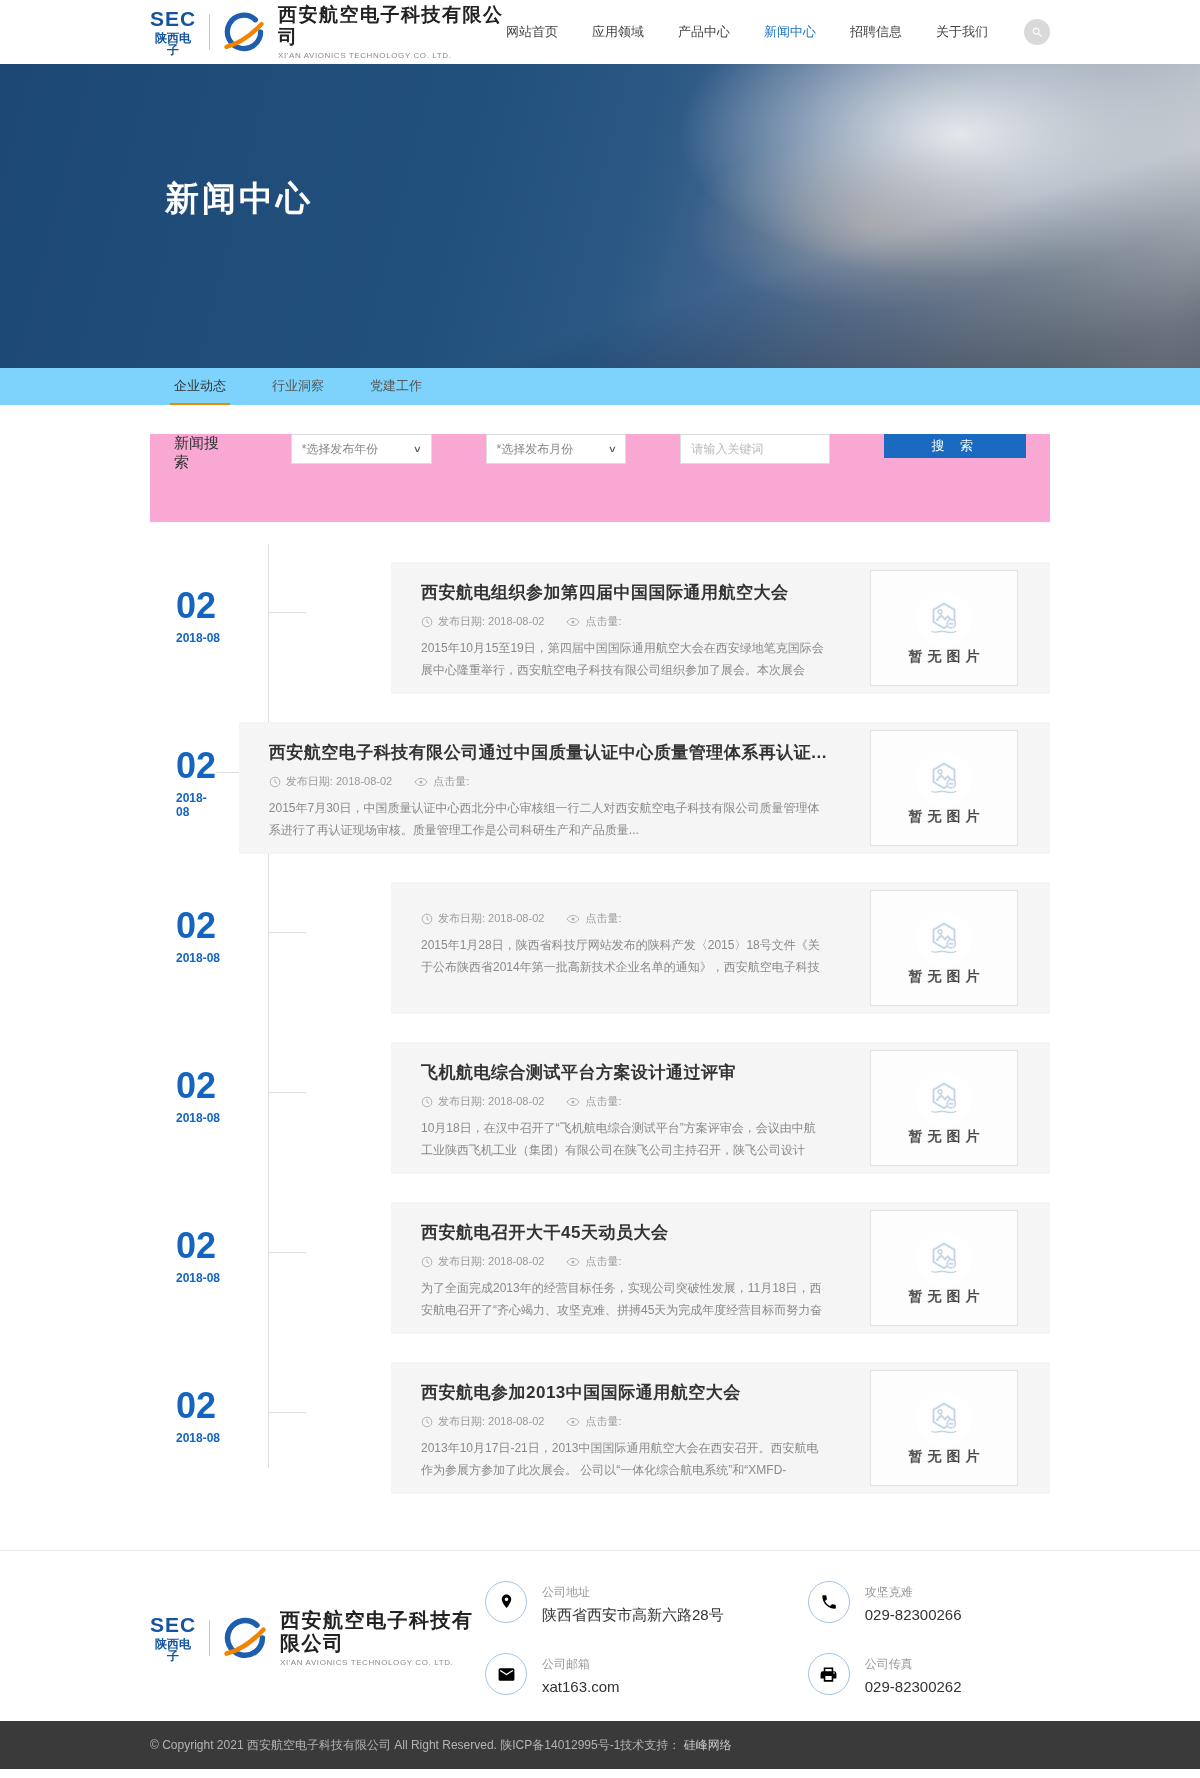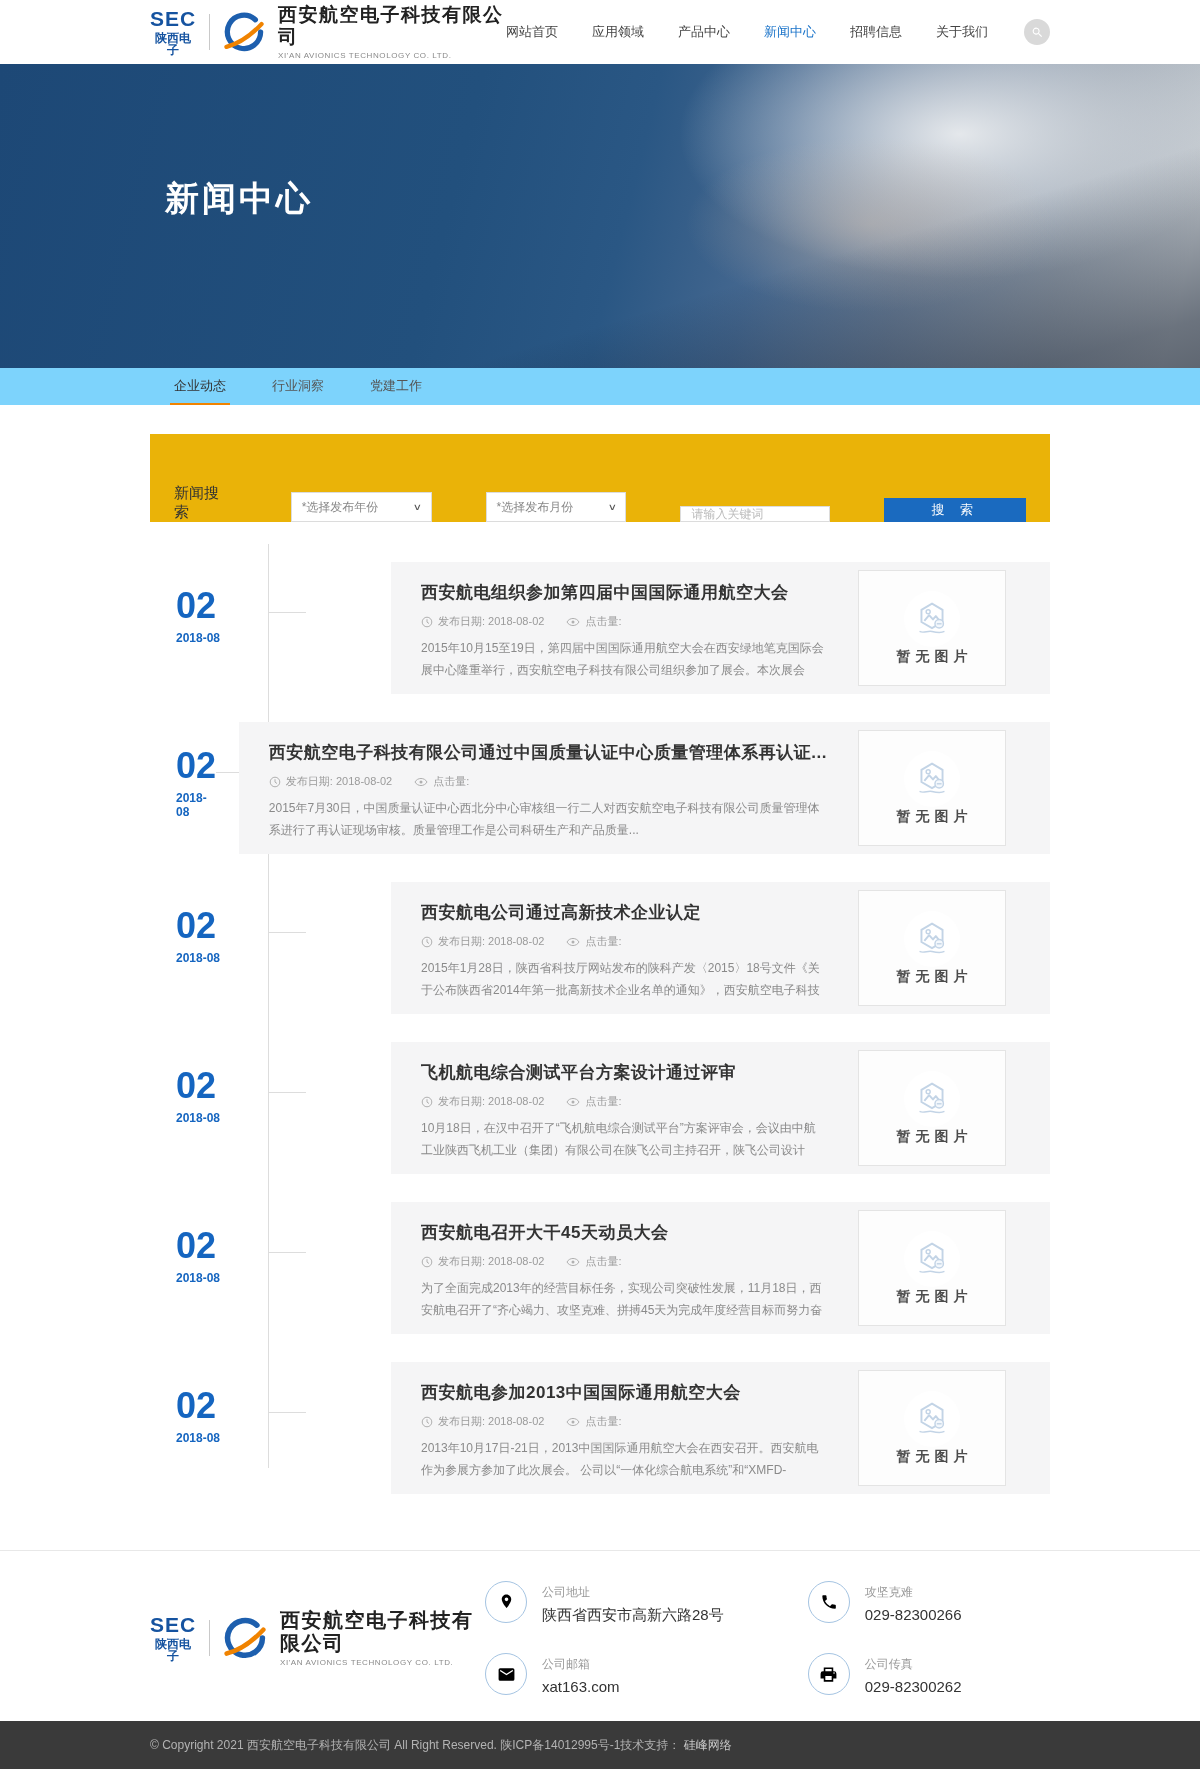--- a/index.html
+++ b/index.html
@@ -37,46 +37,46 @@
 
   
   .tab-bar{background:#7dd3fc;}
   .tab-bar .container{display:flex;}
   .tab{font-size:13px;color:#555;height:37px;line-height:35px;margin-right:38px;padding:0 4px;cursor:pointer;}
   .tab:first-child{margin-left:20px;}
   .tab.active{color:#333;border-bottom:2px solid #f08300;}
 
   
   .search-section{margin-top:29px;}
-  .search-box{background:#eab308;height:88px;display:flex;align-items:flex-end;padding:0 24px;gap:36px;}
+  .search-box{background:#f9a8d4;height:88px;display:flex;align-items:flex-start;padding:0 24px;gap:36px;}
   .search-label{font-size:15px;color:#333;margin-right:24px;}
   .fake-select{width:148px;height:30px;background:#fff;border:1px solid #dcdcdc;display:flex;align-items:center;
     justify-content:space-between;padding:0 10px;margin-right:18px;font-size:12px;color:#888;cursor:pointer;}
   .chev{font-size:9px;color:#555;transform:scaleX(1.4);}
-  .kw-input{width:150px;height:16px;border:1px solid #dcdcdc;padding:0 10px;font-size:12px;color:#333;margin-right:18px;outline:none;}
+  .kw-input{width:150px;height:30px;border:1px solid #dcdcdc;padding:0 10px;font-size:12px;color:#333;margin-right:18px;outline:none;}
   .kw-input::placeholder{color:#bbb;}
   .search-go{width:150px;height:24px;background:#1a6abf;color:#fff;border:none;font-size:13px;letter-spacing:6px;cursor:pointer;}
 
   
   .news-list{position:relative;margin-top:40px;}
   .news-line{position:absolute;left:118px;top:-18px;bottom:26px;width:1px;background:#ddd;}
   .news-item{display:flex;margin-bottom:28px;}
   .date-col{width:118px;padding-left:26px;padding-top:26px;}
   .day{font-size:36px;font-weight:bold;color:#1565c0;line-height:1;}
   .month{font-size:12px;color:#1565c0;margin-top:7px;font-weight:bold;}
   .tl-col{width:123px;position:relative;}
   .tick{position:absolute;left:0;top:50px;width:38px;height:1px;background:#ddd;}
   .news-card{flex:1;background:#f5f5f6;height:132px;padding:19px 28px 0 30px;position:relative;cursor:pointer;}
   .card-main{margin-right:195px;}
   .news-title{font-size:17px;color:#333;font-weight:bold;letter-spacing:0.5px;white-space:nowrap;overflow:hidden;}
   .news-meta{display:flex;align-items:center;font-size:11px;color:#9b9b9b;margin-top:10px;}
   .news-meta .mi{display:flex;align-items:center;margin-right:5px;}
   .news-meta .sep{width:22px;}
   .news-excerpt{font-size:12px;color:#8a8a8a;line-height:1.85;margin-top:8px;height:45px;overflow:hidden;}
-  .no-img{position:absolute;right:44px;top:8px;width:148px;height:116px;background:#fdfdfd;border:1px solid #e4e4e4;
+  .no-img{position:absolute;right:32px;top:8px;width:148px;height:116px;background:#fdfdfd;border:1px solid #e4e4e4;
     display:flex;flex-direction:column;align-items:center;justify-content:center;}
   .no-img-circle{width:56px;height:56px;border-radius:50%;background:#fff;display:flex;align-items:center;justify-content:center;}
   .no-img-text{font-size:14px;font-weight:bold;color:#4d4d4d;letter-spacing:5px;padding-left:5px;margin-top:1px;}
 
   
   .site-footer{border-top:1px solid #e8e8e8;margin-top:56px;padding:30px 0 26px;}
   .footer-inner{display:flex;align-items:center;}
   .footer-logo{width:335px;flex-shrink:0;}
   .footer-logo .cn{font-size:20px;}
   .contact-grid{flex:1;display:grid;grid-template-columns:1.25fr 1fr;row-gap:28px;column-gap:20px;}
@@ -258,21 +258,20 @@
   <div class="news-item">
     <div class="date-col">
       <div class="day">02</div>
       <div class="month">2018-08</div>
     </div>
     <div class="tl-col">
         <span class="tick"></span>
       </div>
     <div class="news-card">
       <div class="card-main">
-        <h3 class="news-title">西安航电公司通过高新技术企业认定</h3>
         <div class="news-meta">
           <span class="mi">
               <svg width="12" height="12" viewBox="0 0 12 12">
                 <circle cx="6" cy="6" r="4.8" fill="none" stroke="#b0b0b0"></circle>
                 <path d="M6 3.2v2.9l2 1.4" fill="none" stroke="#b0b0b0"></path>
               </svg>
             </span>
           <span>发布日期: 2018-08-02</span>
           <span class="sep"></span>
           <span class="mi">

